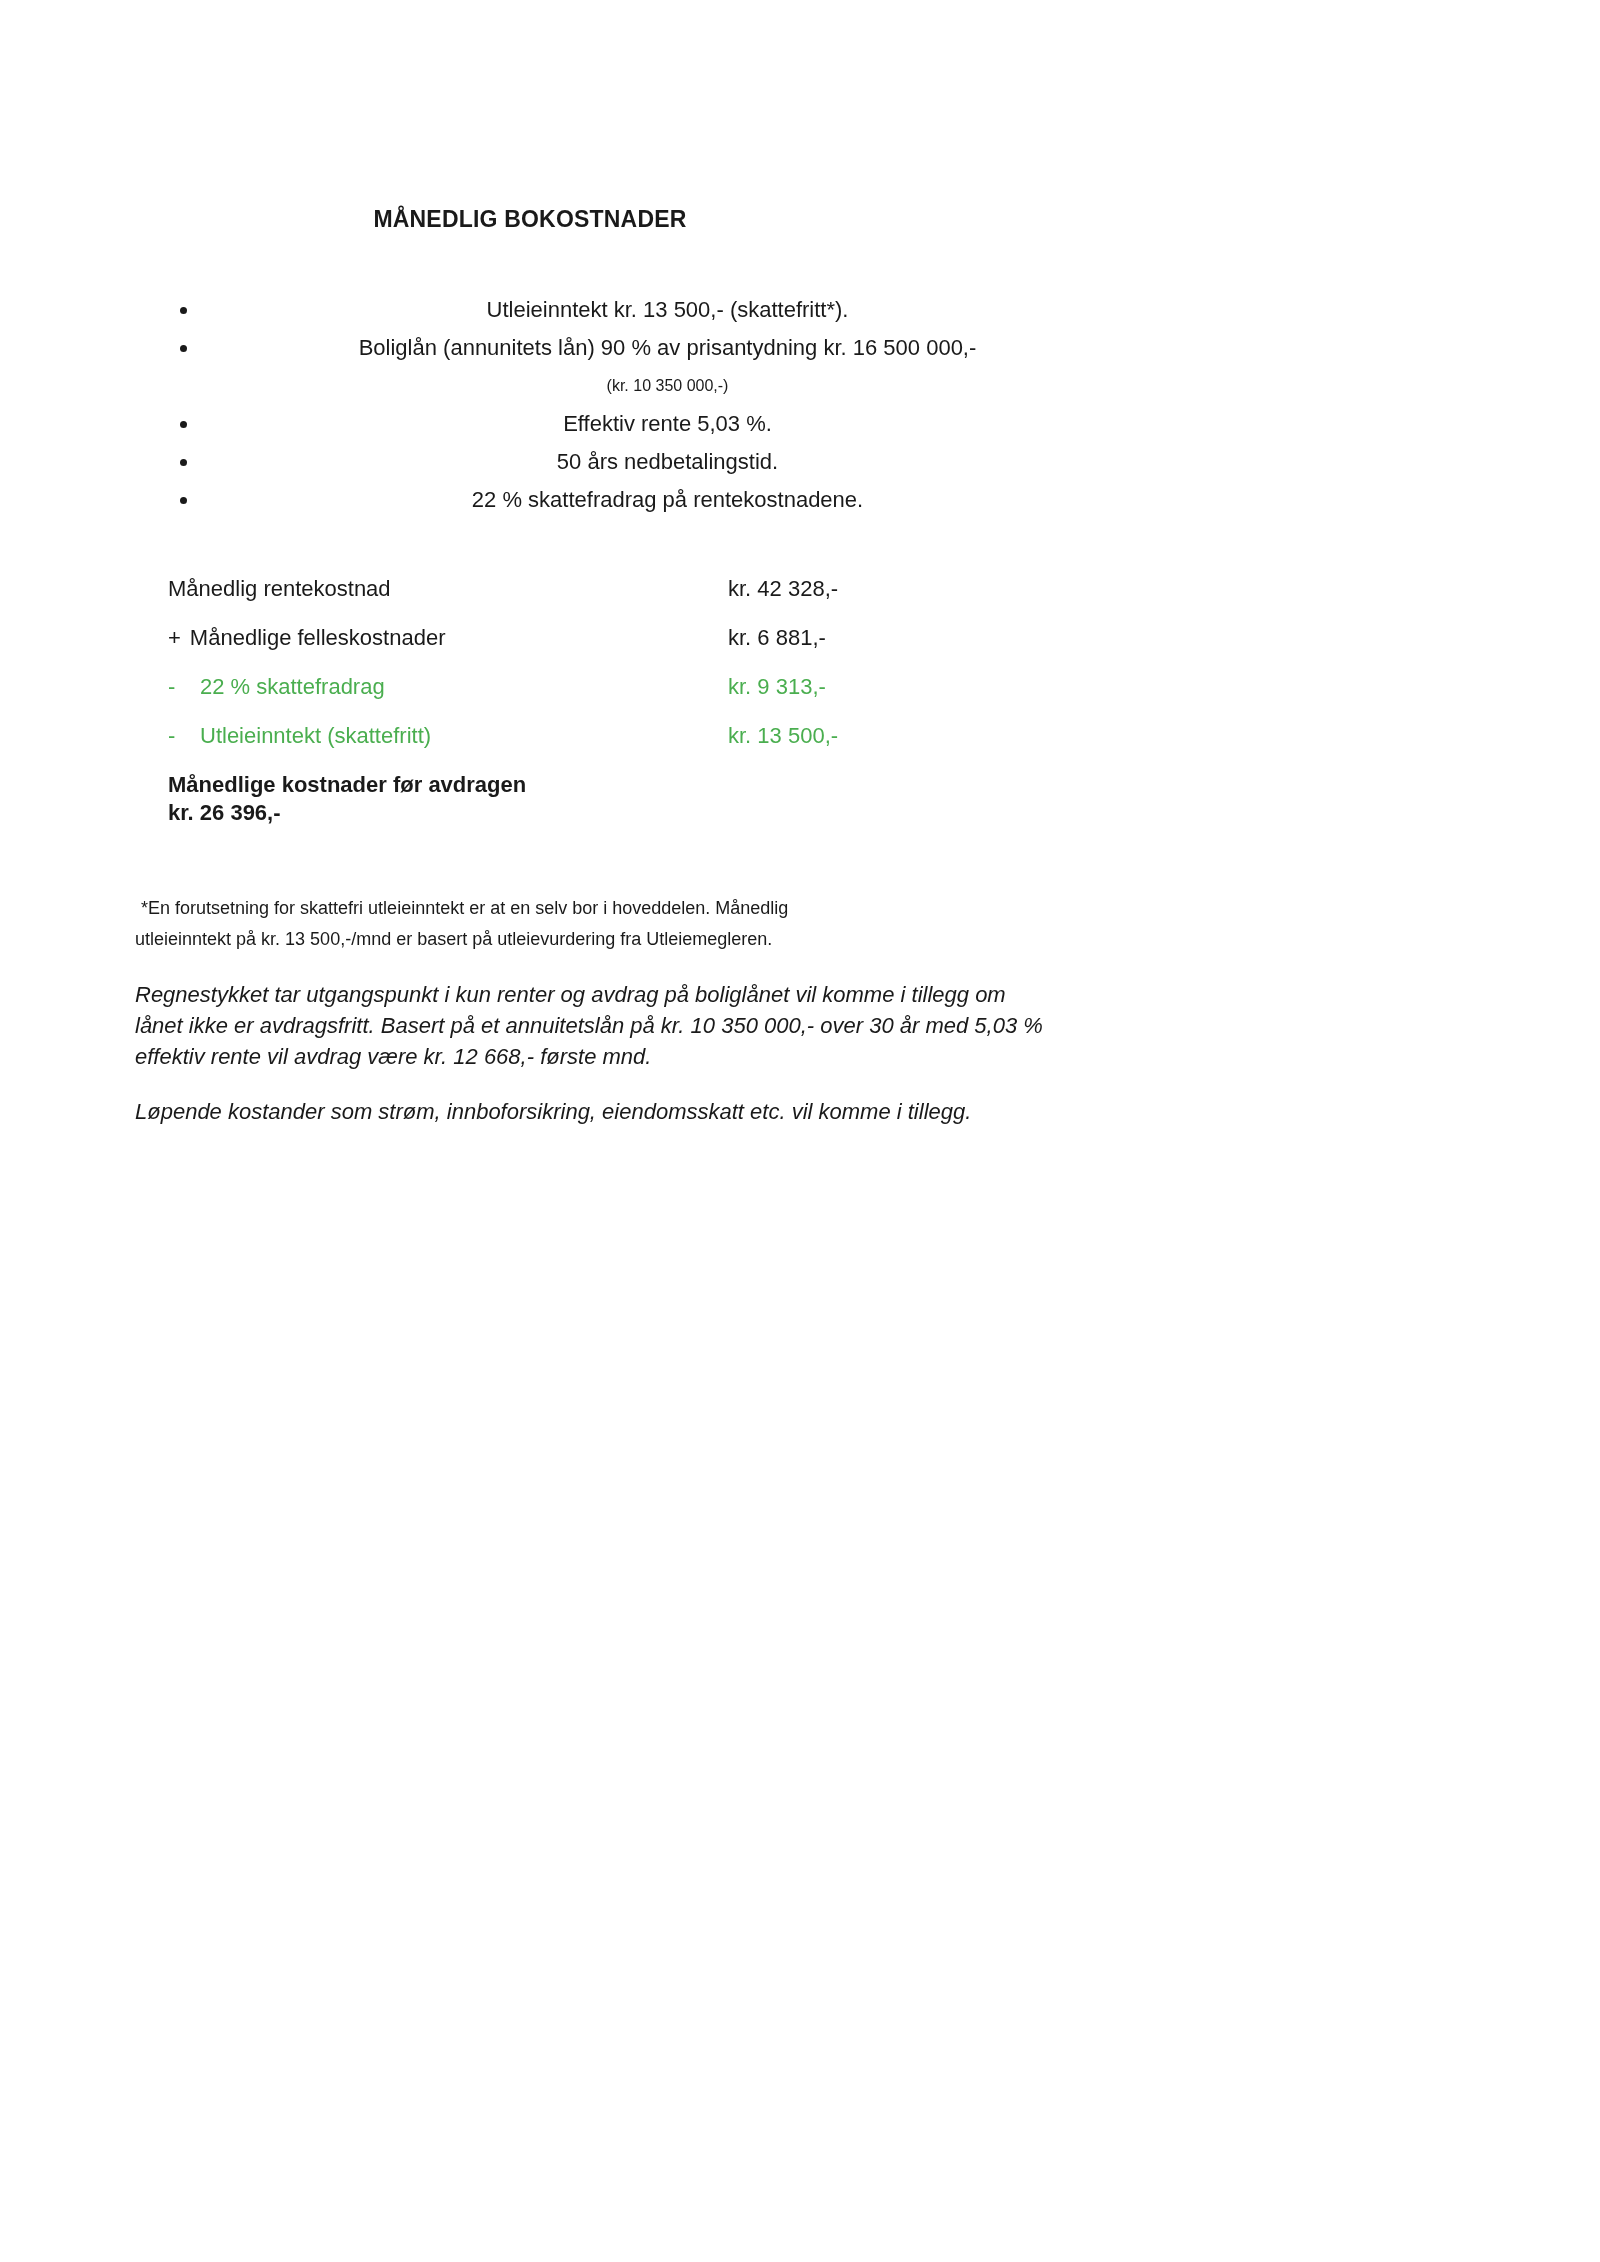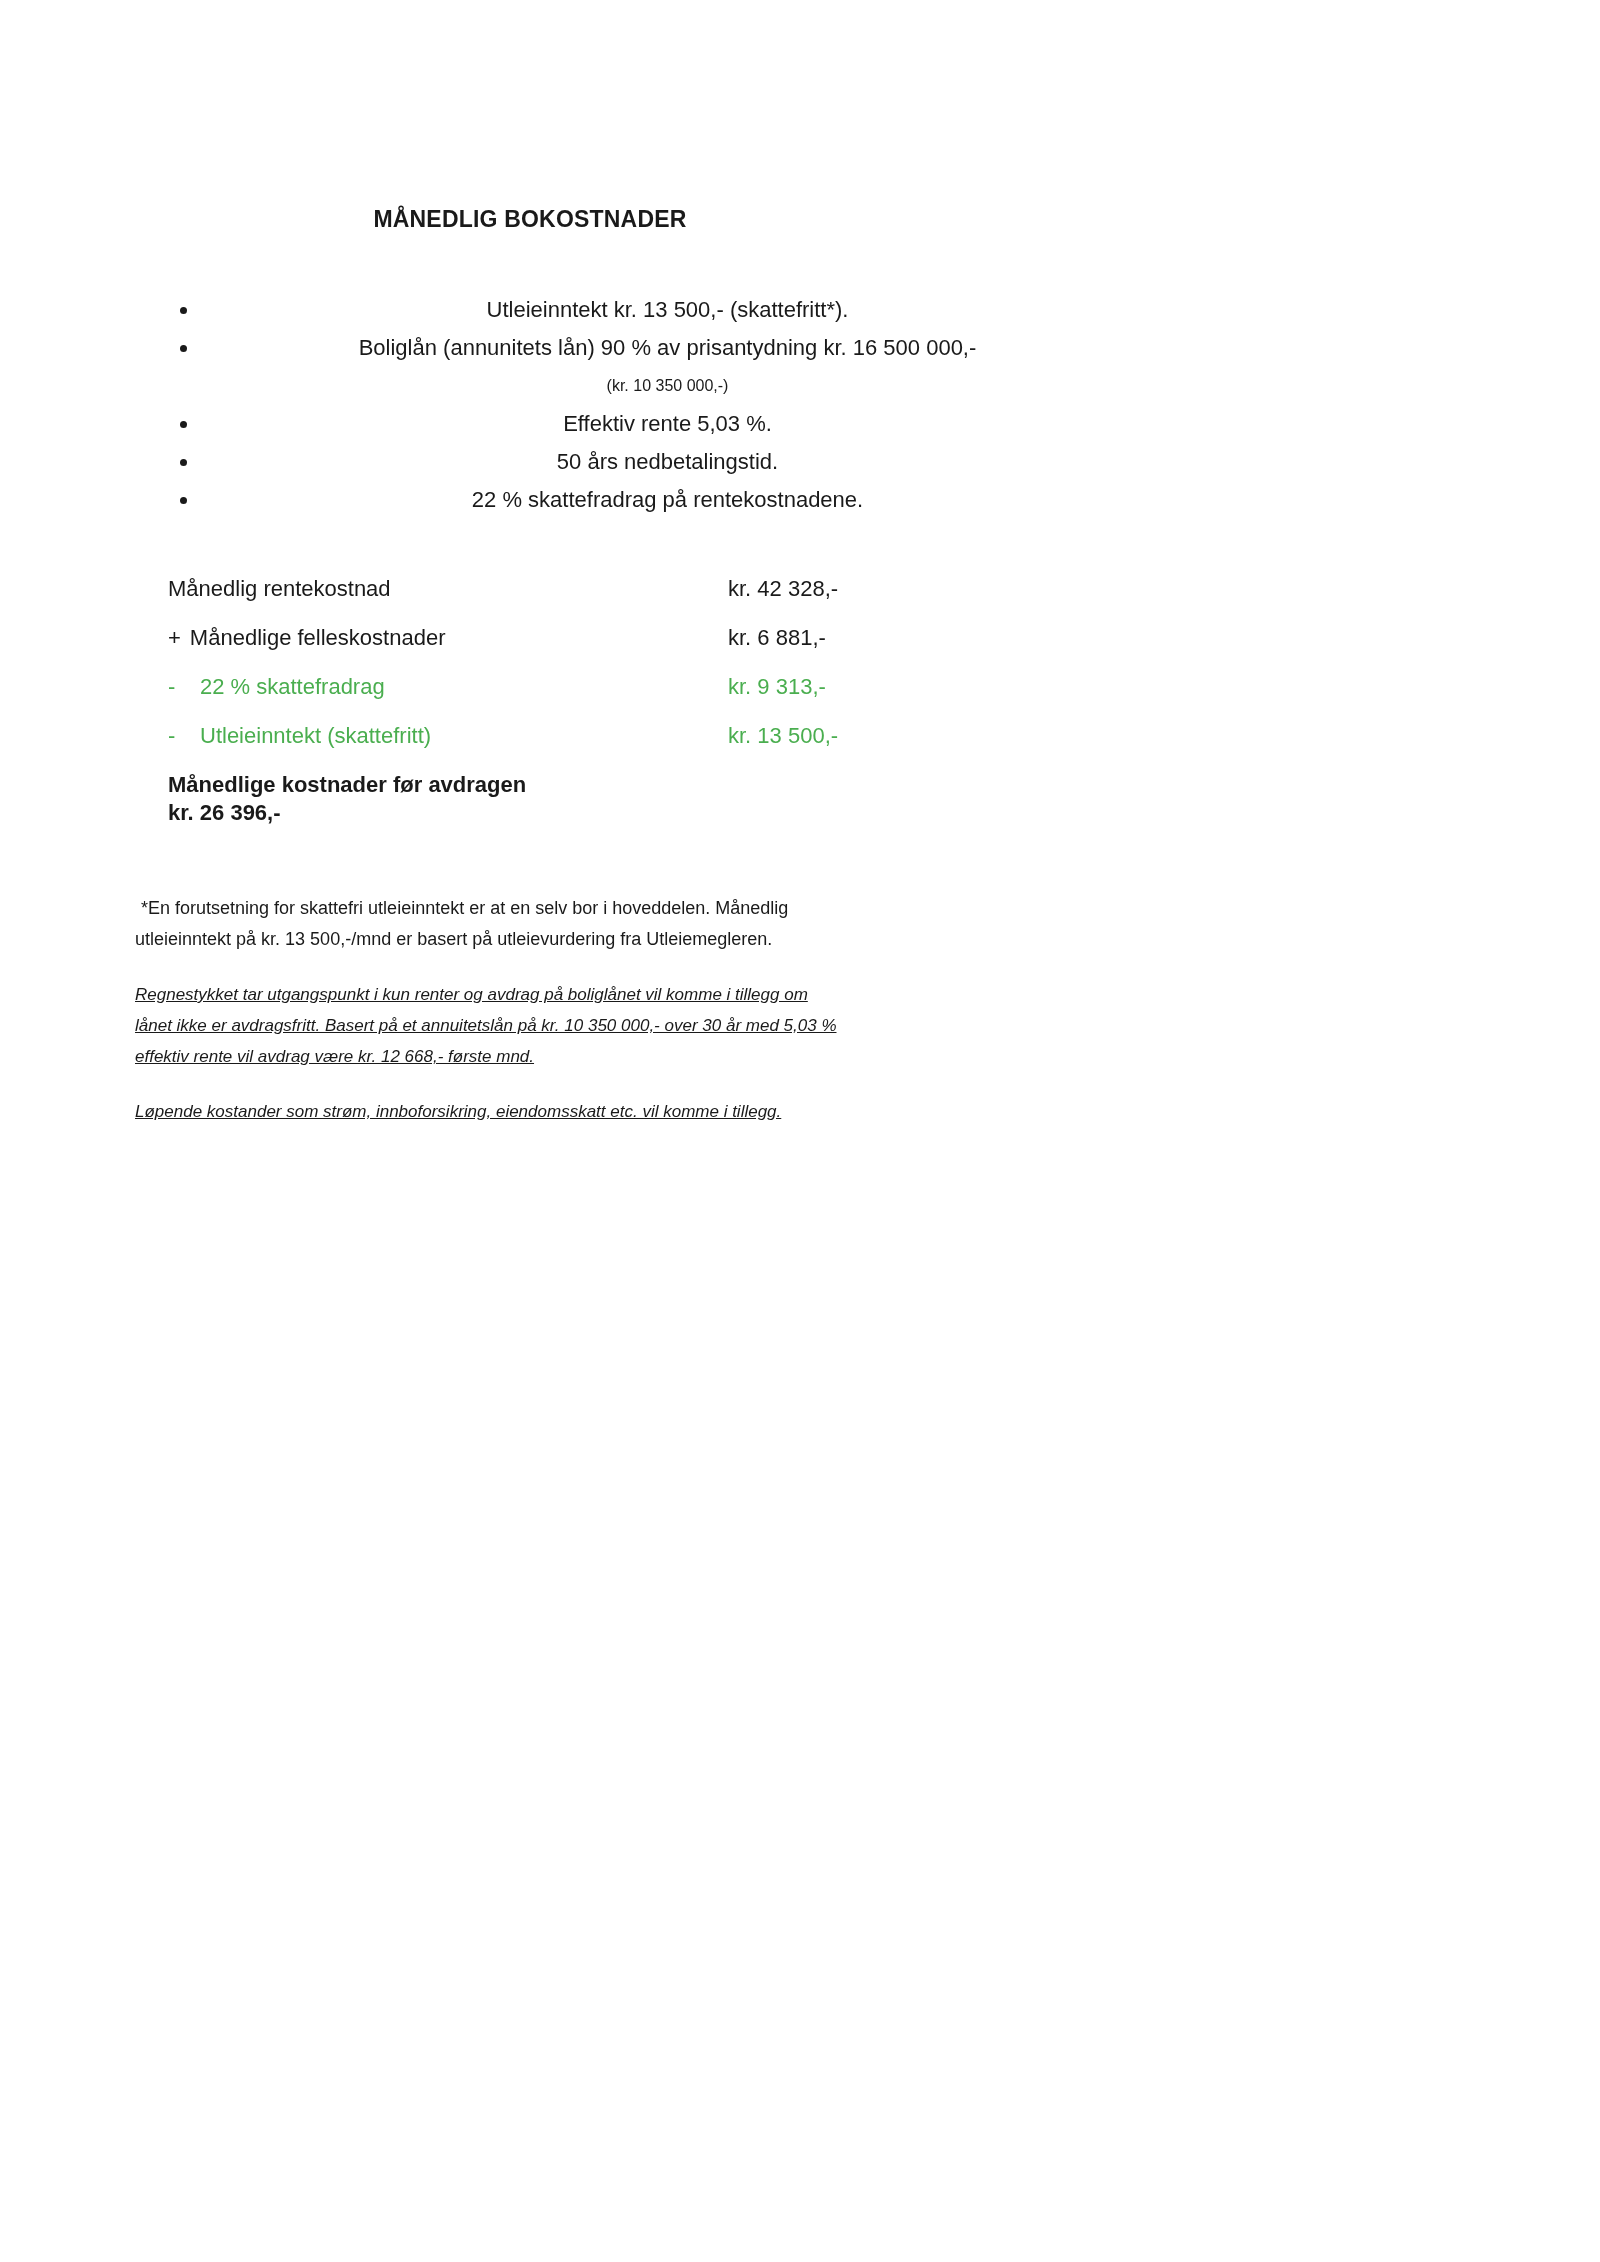--- a/index.html
+++ b/index.html
@@ -78,24 +78,23 @@
     line-height: 31px;
   }
   .footnote .line, .note .line {
     white-space: nowrap;
   }
   .footnote .first-line {
     padding-left: 6px;
   }
   .note {
     margin-top: 24px;
-    font-size: 17px;
+    font-size: 22px;
     line-height: 31px;
     font-style: italic;
-    text-decoration: underline;
   }
 </style>
 </head>
 <body>
 
 <div class="page">
   <div class="content">
 
     <div class="doc-title">MÅNEDLIG BOKOSTNADER</div>
 

